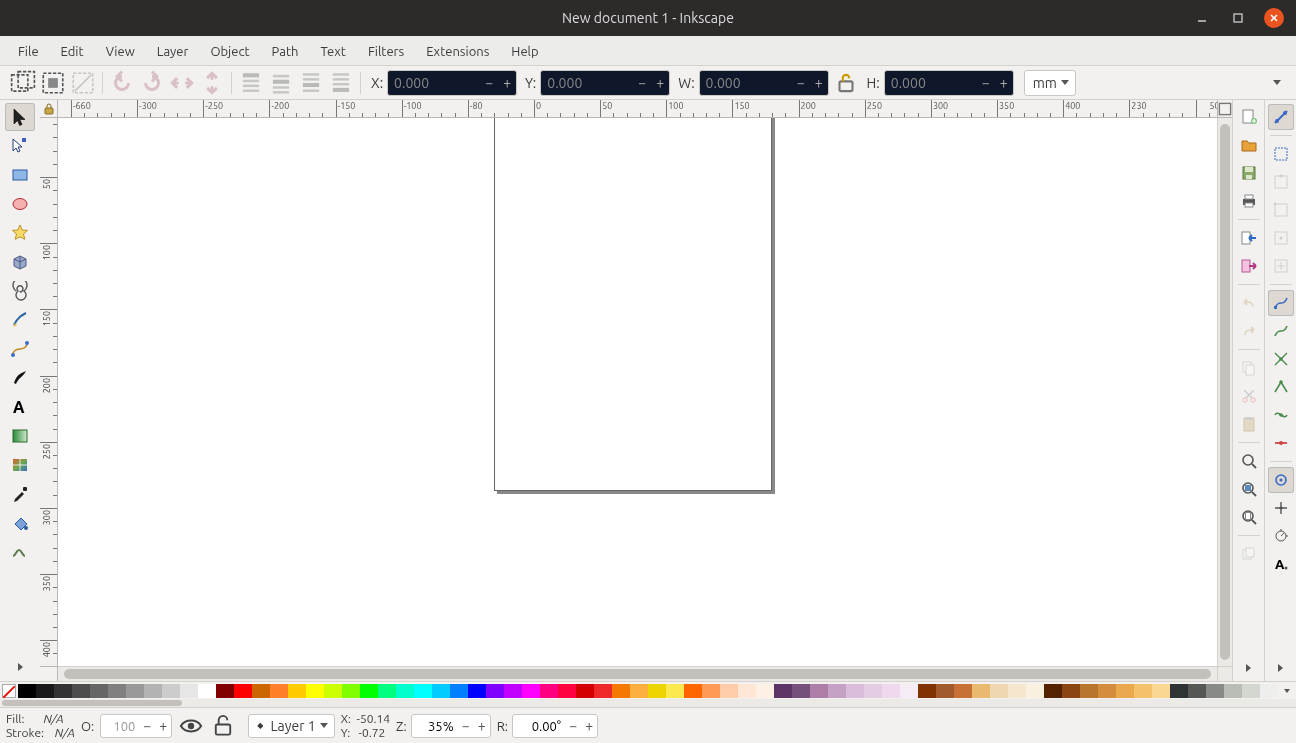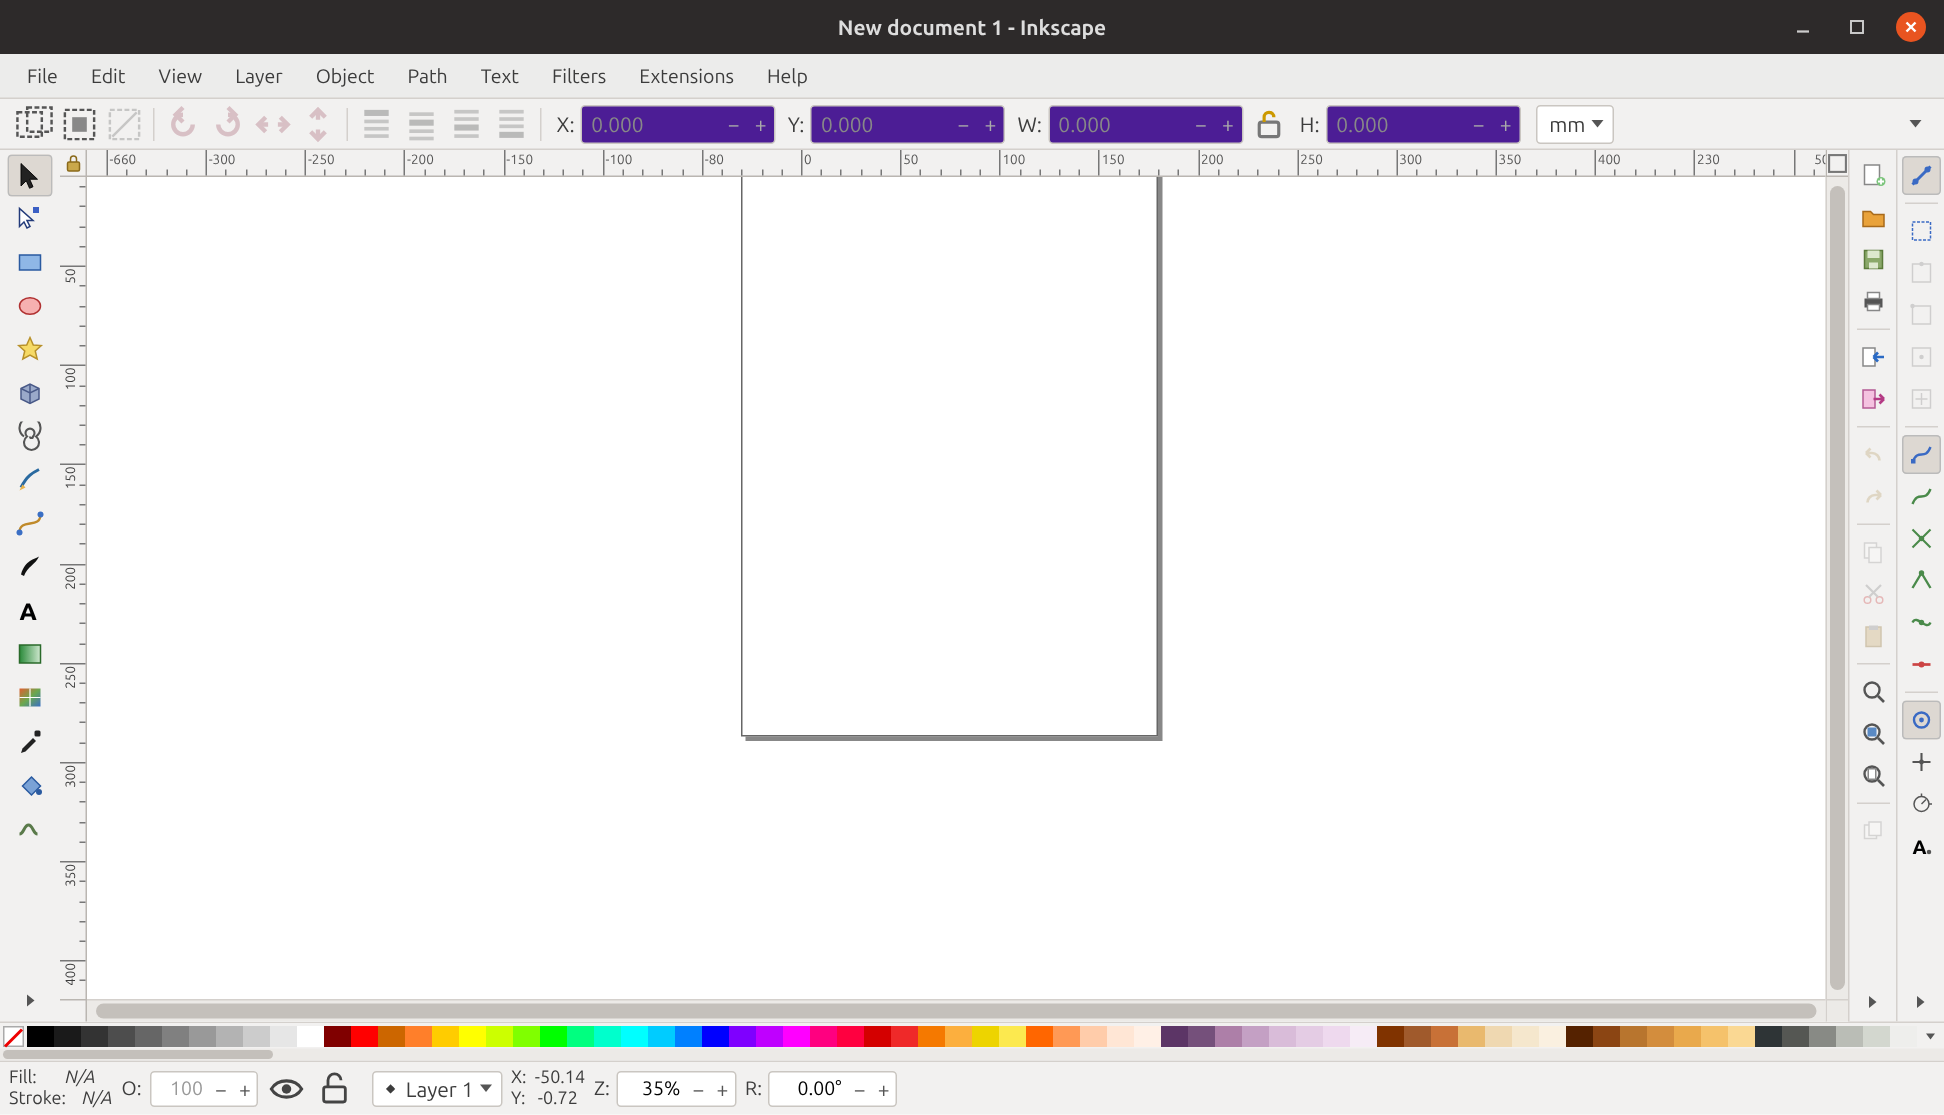--- a/index.html
+++ b/index.html
@@ -1,36 +1,36 @@
 <!DOCTYPE html>
 <html><head>
 <meta charset="utf-8">
 <style>
 * { box-sizing: border-box; margin: 0; padding: 0; font-family: Ubuntu, "Segoe UI", sans-serif; user-select: none; }
 body { width: 1296px; height: 743px; background: #f2f1f0; display: flex; flex-direction: column; overflow: hidden; font-size: 13px; color: #3c3c3c; }
 
 
 .titlebar { height: 36px; background: #2d2a2a; display: flex; align-items: center; color: #ddd; position: relative; }
-.titlebar .title { position: absolute; left: 50%; transform: translateX(-50%); font-weight: 700; font-size: 14px; }
+.titlebar .title { position: absolute; left: 50%; transform: translateX(-50%); font-weight: 400; font-size: 14px; }
 .titlebar .winctl { margin-left: auto; display: flex; gap: 16px; padding-right: 12px; align-items: center; }
 .winbtn { width: 20px; height: 20px; border-radius: 50%; display:flex; align-items:center; justify-content:center; color:#ccc; font-size:13px; }
 .winbtn.close { background:#e95420; color:#fff; }
 .winbtn svg { width: 12px; height: 12px; }
 
 
 .menubar { height: 30px; background: #ececeb; display:flex; align-items:center; padding: 0 8px; gap: 2px; border-bottom:1px solid #d4d0cc; }
 .menubar .item { padding: 5px 10px; border-radius:4px; }
 
 
 .optbar { height: 34px; background:#f2f1f0; display:flex; align-items:center; padding: 0 6px 0 10px; gap: 4px; border-bottom:1px solid #d4d0cc; }
 .tbtn { width:26px; height:26px; border-radius:3px; display:flex; align-items:center; justify-content:center; color:#6b6560; }
 .tbtn.dis { opacity:.35; }
 .sep { width:1px; height:22px; background:#d4d0cc; margin:0 2px; }
 .lbl { font-size:14px; color:#3c3c3c; margin-left:4px; }
-.ninput { height:26px; border:1px solid #cac6c1; border-radius:3px; background:#4c1d95; display:flex; align-items:center; }
+.ninput { height:26px; border:1px solid #cac6c1; border-radius:3px; background:#0f172a; display:flex; align-items:center; }
 .ninput input { border:none; width:92px; padding:0 6px; font-size:14px; color:#888; outline:none; background:transparent; }
 .spn { display:flex; flex-direction:row; }
 .spb { width:18px; height:24px; display:flex; align-items:center; justify-content:center; color:#aaa; font-size:14px; }
 .unit { margin-left:6px; height:26px; border:1px solid #cac6c1; border-radius:3px; background:#fff; display:flex; align-items:center; padding:0 6px 0 8px; gap:4px; font-size:14px; }
 .chev { width:0; height:0; border-left:4px solid transparent; border-right:4px solid transparent; border-top:5px solid #555; display:inline-block; }
 .rtri { width:0; height:0; border-top:4px solid transparent; border-bottom:4px solid transparent; border-left:5px solid #555; display:inline-block; }
 
 
 .mainrow { flex:1; display:flex; min-height:0; }
 

